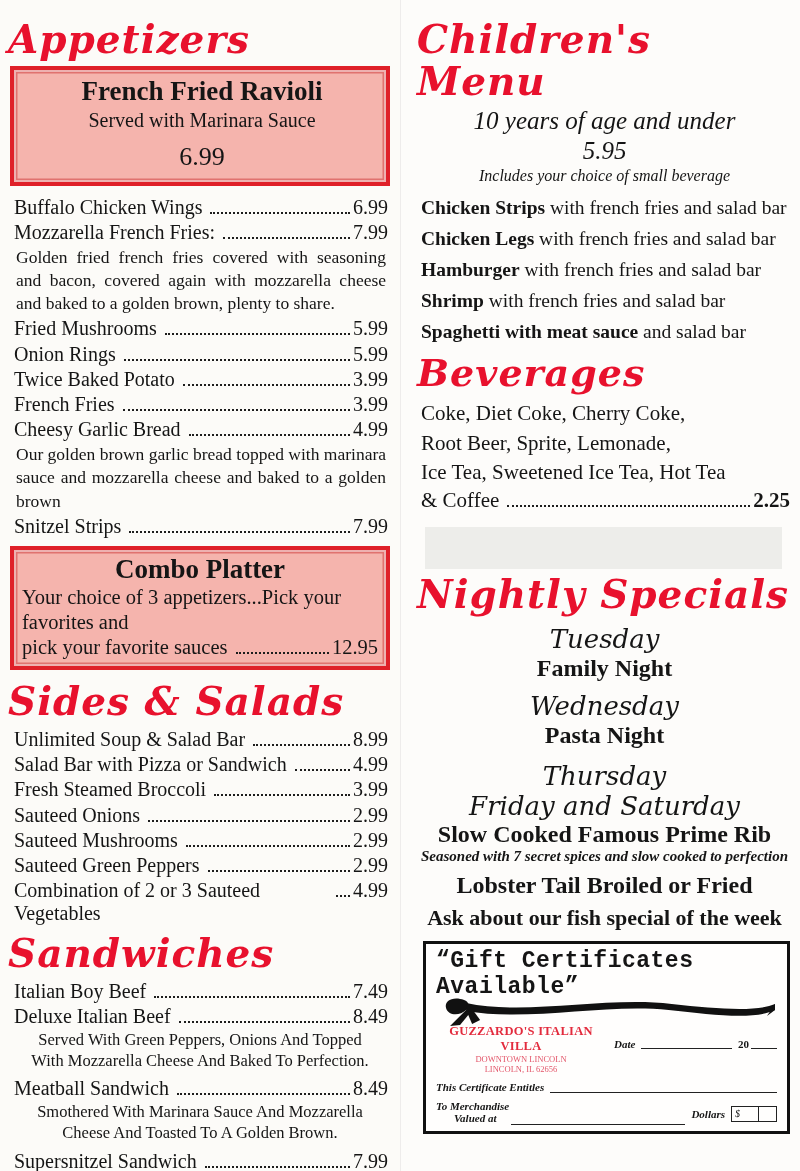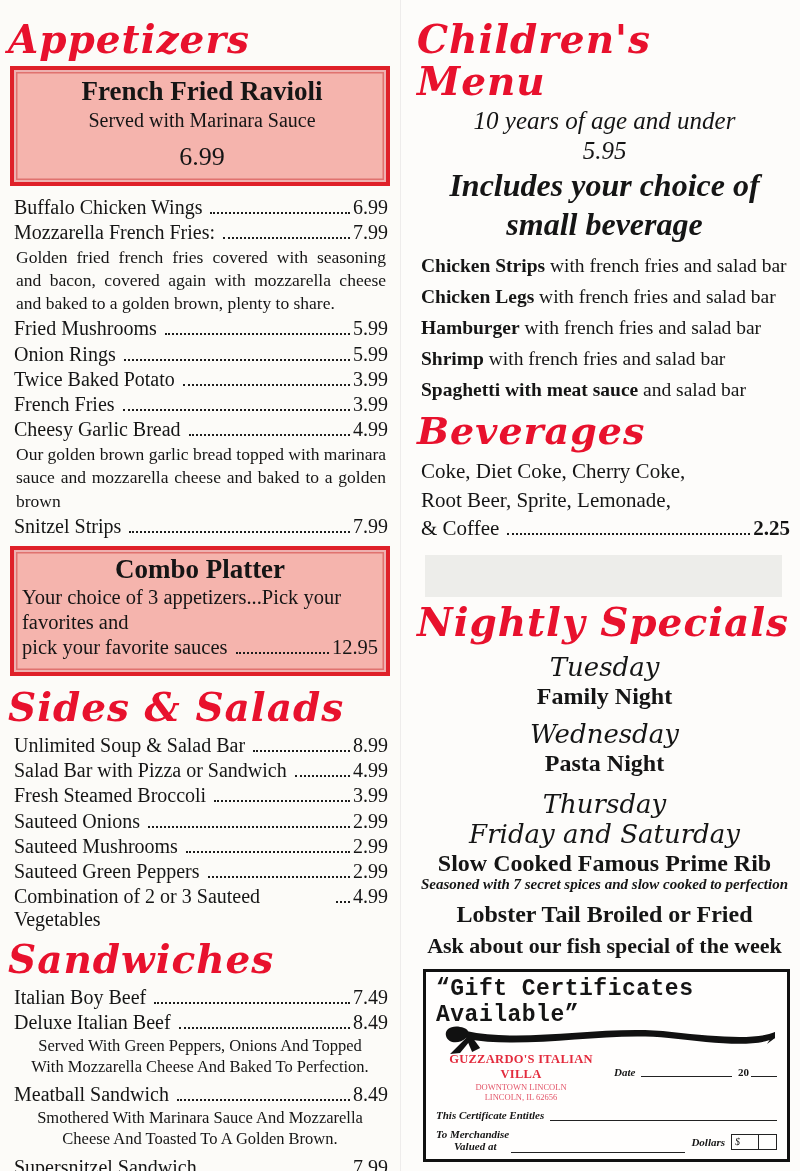--- a/index.html
+++ b/index.html
@@ -31,21 +31,21 @@
 
   .pinkbox {
     background:#f5b4ad; border:4px solid #df2029;
     box-shadow: inset 0 0 0 2px rgba(255,255,255,.45), inset 0 0 0 3.5px rgba(205,60,60,.55);
     margin:4px 2px 10px 2px;
   }
   .ravioli { text-align:center; padding:7px 2px 10px 6px; }
   .ravioli .bt { font-size:27px; font-weight:bold; line-height:1.1; }
   .ravioli .bs { font-size:20px; margin-top:2px; }
   .ravioli .bp { font-size:26px; margin-top:10px; }
-  .combo { padding:4px 8px 12px 8px; }
+  .combo { padding:4px 8px 6px 8px; }
   .combo .bt { font-size:27px; font-weight:bold; text-align:center; line-height:1.15; }
   .combo .cline { font-size:20.5px; line-height:1.22; }
   .combo .crow { display:flex; align-items:baseline; font-size:20.5px; line-height:1.22; }
 
   
   .c-sub { font-style:italic; font-size:25px; text-align:center; line-height:1.2; }
   .kid-item { font-size:19.5px; margin:9px 0 9px 4px; }
   .bev-line { font-size:21px; line-height:1.4; margin-left:4px; }
   .bev-row { display:flex; align-items:baseline; font-size:21px; margin:0 2px 0 4px; }
 
@@ -208,31 +208,32 @@
         <span class="price">7.99</span>
     </div>
 
   </div>
 
   <div class="col col-right">
 
     <div class="script-title" style="margin:12px 0 4px 0;">Children's Menu</div>
     <div class="c-sub">10 years of age and under</div>
     <div class="c-sub">5.95</div>
-    <div class="c-sub" style="font-size:32px; margin-bottom:12px;font-weight:bold;">Includes your choice of small beverage</div>
+    <div class="c-sub" style="font-size:16px; margin-bottom:12px;">Includes your choice of small beverage</div>
 
     <div class="kid-item"><b>Chicken Strips</b><span> with french fries and salad bar</span></div>
     <div class="kid-item"><b>Chicken Legs</b><span> with french fries and salad bar</span></div>
     <div class="kid-item"><b>Hamburger</b><span> with french fries and salad bar</span></div>
     <div class="kid-item"><b>Shrimp</b><span> with french fries and salad bar</span></div>
     <div class="kid-item"><b>Spaghetti with meat sauce</b><span> and salad bar</span></div>
 
     <div class="script-title" style="font-size:38px; margin:8px 0 6px 0;">Beverages</div>
     <div class="bev-line">Coke, Diet Coke, Cherry Coke,</div>
     <div class="bev-line">Root Beer, Sprite, Lemonade,</div>
+    <div class="bev-line">Ice Tea, Sweetened Ice Tea, Hot Tea</div>
     <div class="bev-row">
       <span>&amp; Coffee</span>
         <span class="leader"></span>
         <span class="price bold">2.25</span>
     </div>
 
     <div class="artifact"></div>
 
     <div class="script-title" style="margin:4px 0 10px 0;">Nightly Specials</div>
 

